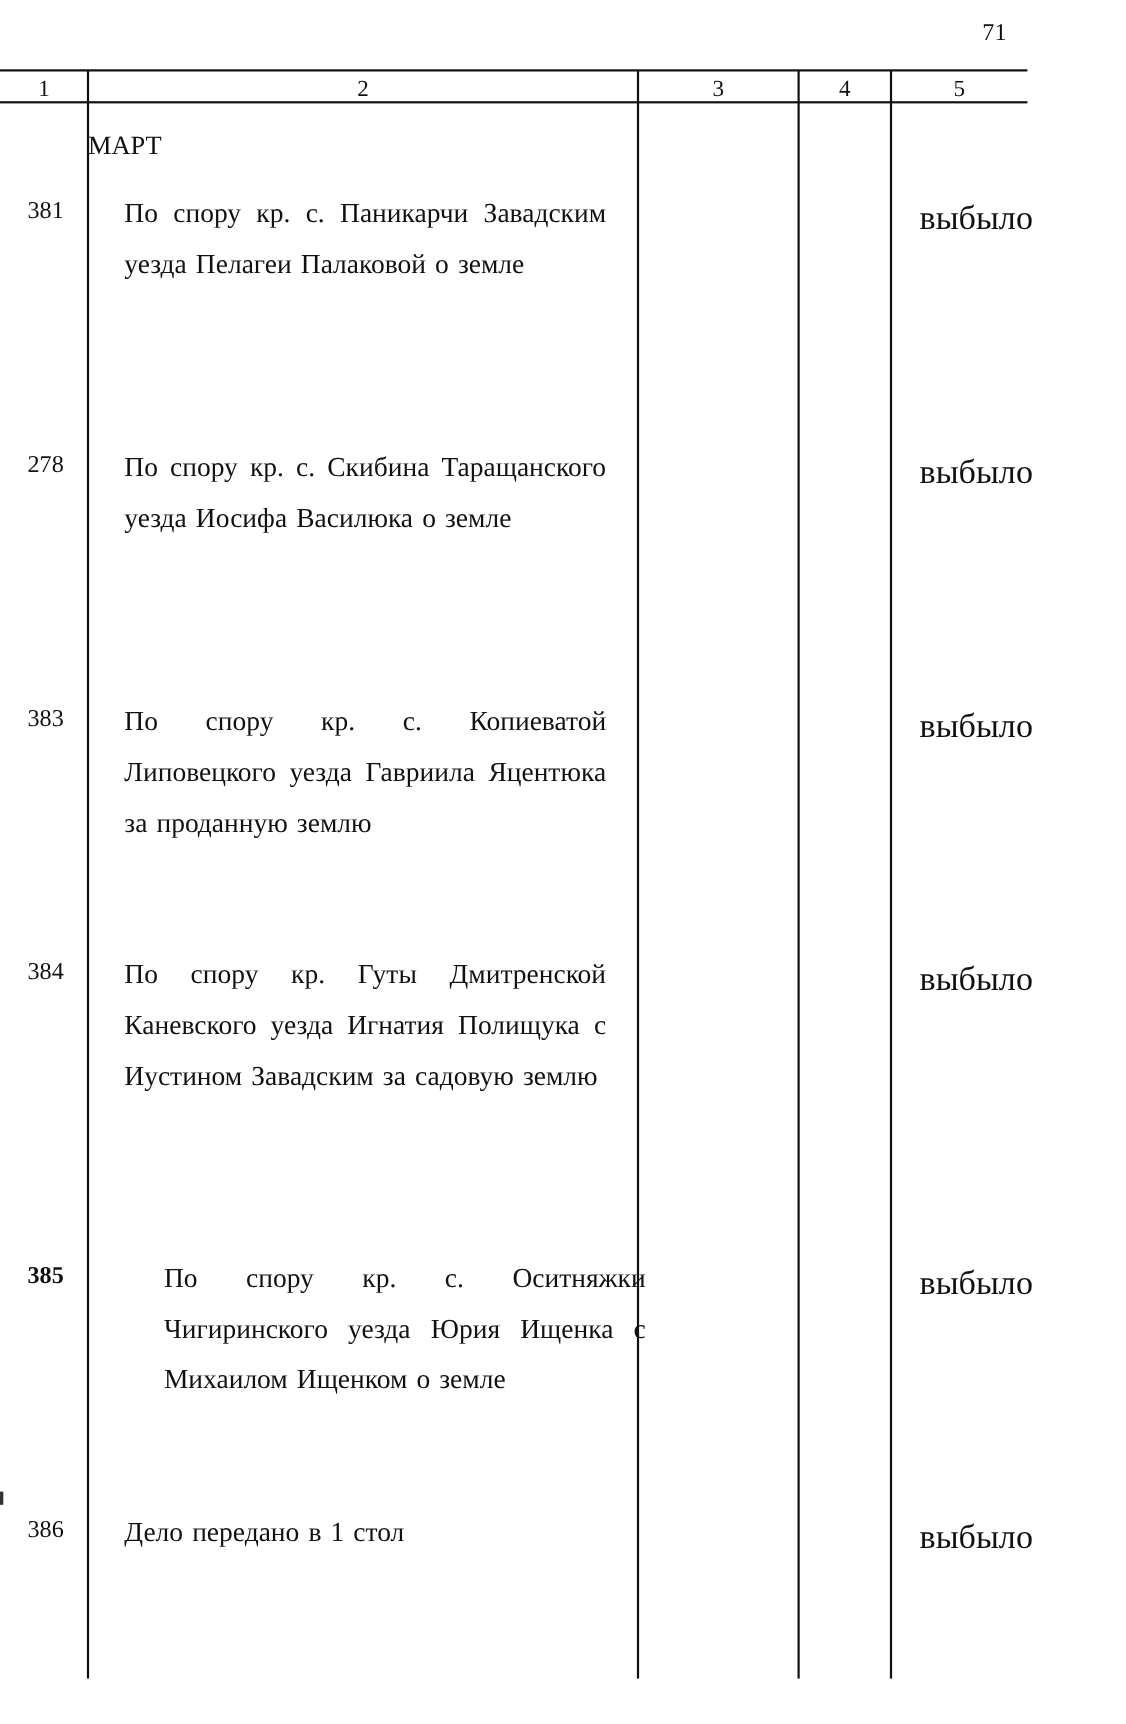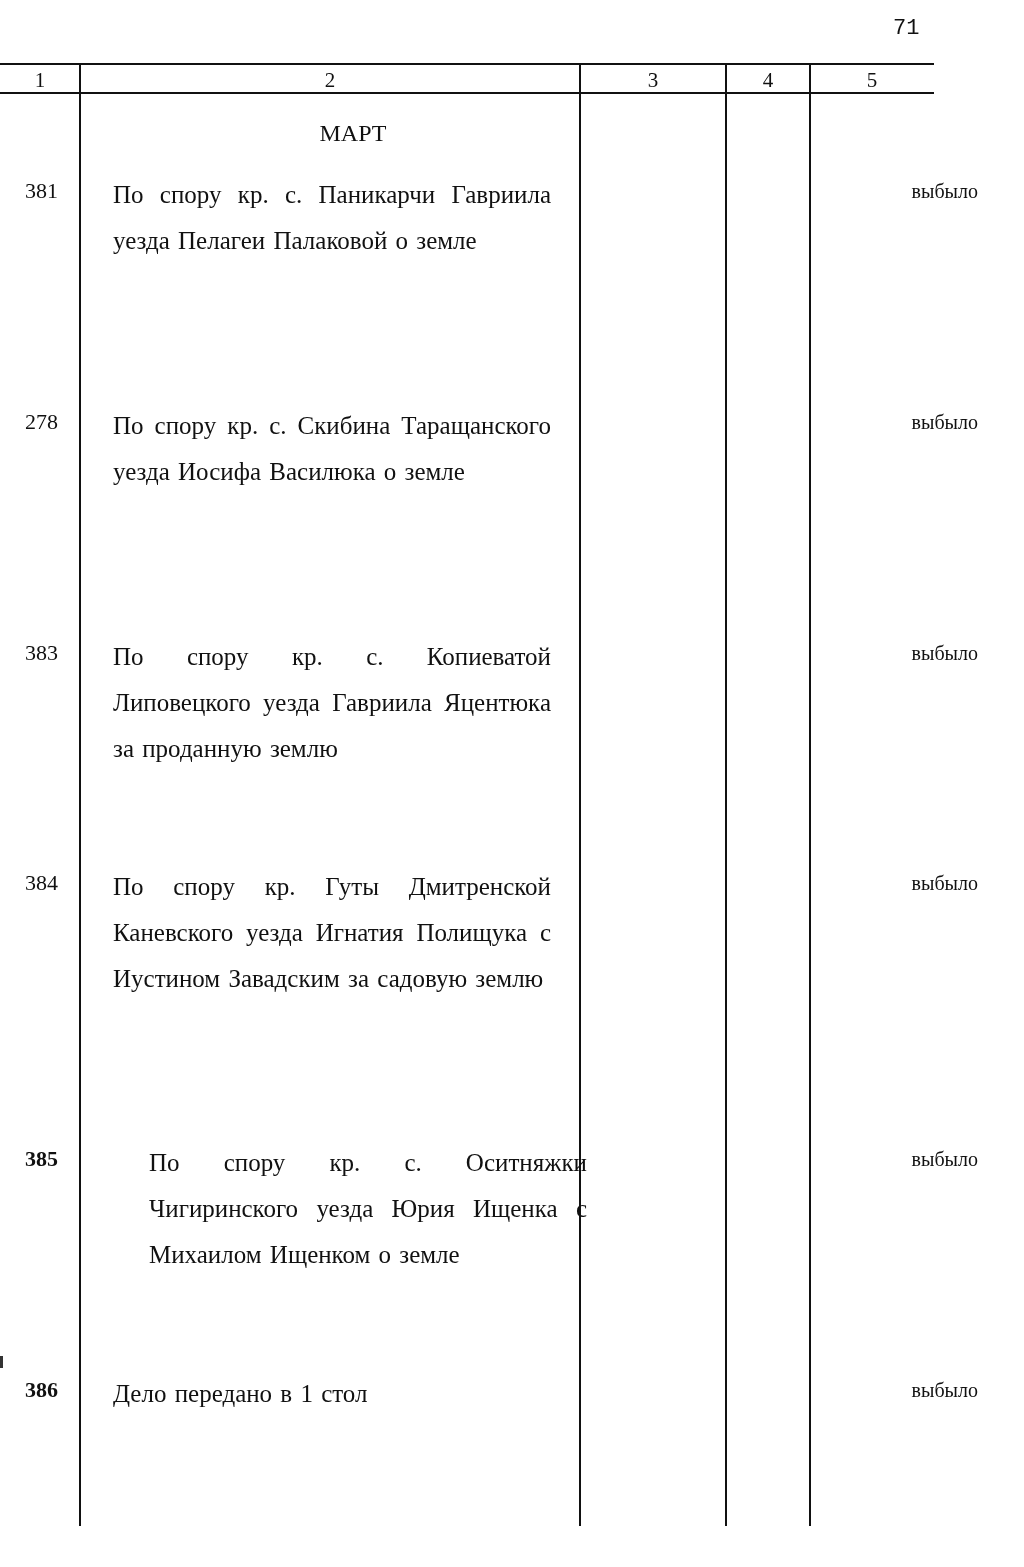--- a/index.html
+++ b/index.html
@@ -1,32 +1,32 @@
 <!DOCTYPE html>
 <html><head>
 <meta charset="utf-8">
 <style>
   html, body { margin: 0; padding: 0; background: #ffffff; }
   body {
     width: 1024px; height: 1567px; position: relative; overflow: hidden;
     font-family: "Liberation Serif", "DejaVu Serif", serif; color: #111;
   }
-  .page-number { position: absolute; left: 893px; top: 16px; font-size: 22px; font-family: Liberation Mono, monospace; }
+  .page-number { position: absolute; left: 893px; top: 16px; font-size: 22px; }
   .hline { position: absolute; left: 0; width: 934px; background: #111; }
   .hline.top { top: 63px; height: 2px; }
   .hline.bottom { top: 92px; height: 2px; }
   .vline { position: absolute; width: 1.5px; background: #111; }
   .hdr { position: absolute; top: 68px; font-size: 21px; text-align: center; }
-  .month { position: absolute; left: 80px; width: 546px; top: 120px; text-align: center; font-size: 24px; }
+  .month { position: absolute; left: 80px; width: 546px; top: 120px; font-size: 24px; }
   .num { position: absolute; left: 0; width: 58px; text-align: right; font-size: 22px; }
   .desc {
     position: absolute; left: 113px; width: 438px; font-size: 25px; line-height: 46px;
     text-align: justify; text-align-last: left; word-spacing: 2px;
   }
-  .status { position: absolute; left: 880px; width: 98px; text-align: right; font-size: 20px; }
+  .status { position: absolute; left: 836px; width: 98px; text-align: right; font-size: 31px; }
   .mark { position: absolute; left: 0; top: 1356px; width: 3px; height: 12px; background: #333; }
 </style>
 </head>
 <body>
 
 <div class="page-number">71</div>
 
 <div class="hline top"></div>
 <div class="hline bottom"></div>
 
@@ -38,21 +38,21 @@
 <div class="hdr" style="left:0; width:80px;">1</div>
 <div class="hdr" style="left:80px; width:500px;">2</div>
 <div class="hdr" style="left:580px; width:146px;">3</div>
 <div class="hdr" style="left:726px; width:84px;">4</div>
 <div class="hdr" style="left:810px; width:124px;">5</div>
 
 <div class="month">МАРТ</div>
 
 <div>
   <div class="num" style="top:178px;">381</div>
-  <div class="desc" style="top:172px;">По спору кр. с. Паникарчи Гавриила уезда Пелагеи Палаковой о земле</div>
+  <div class="desc" style="top:172px;">По спору кр. с. Паникарчи Завадским уезда Пелагеи Палаковой о земле</div>
   <div class="status" style="top:180px;">выбыло</div>
 </div>
 
 <div>
   <div class="num" style="top:409px;">278</div>
   <div class="desc" style="top:403px;">По спору кр. с. Скибина Таращанского уезда Иосифа Василюка о земле</div>
   <div class="status" style="top:411px;">выбыло</div>
 </div>
 
 <div>
@@ -67,18 +67,18 @@
   <div class="status" style="top:872px;">выбыло</div>
 </div>
 
 <div>
   <div class="num" style="top:1146px;font-weight:bold;">385</div>
   <div class="desc" style="top:1140px;margin-left:36px;">По спору кр. с. Оситняжки Чигиринского уезда Юрия Ищенка с Михаилом Ищенком о земле</div>
   <div class="status" style="top:1148px;">выбыло</div>
 </div>
 
 <div>
-  <div class="num" style="top:1377px;font-weight:bold;">386</div>
+  <div class="num" style="top:1377px;">386</div>
   <div class="desc" style="top:1371px;">Дело передано в 1 стол</div>
   <div class="status" style="top:1379px;">выбыло</div>
 </div>
 
 <div class="mark"></div>
 
 </body></html>

